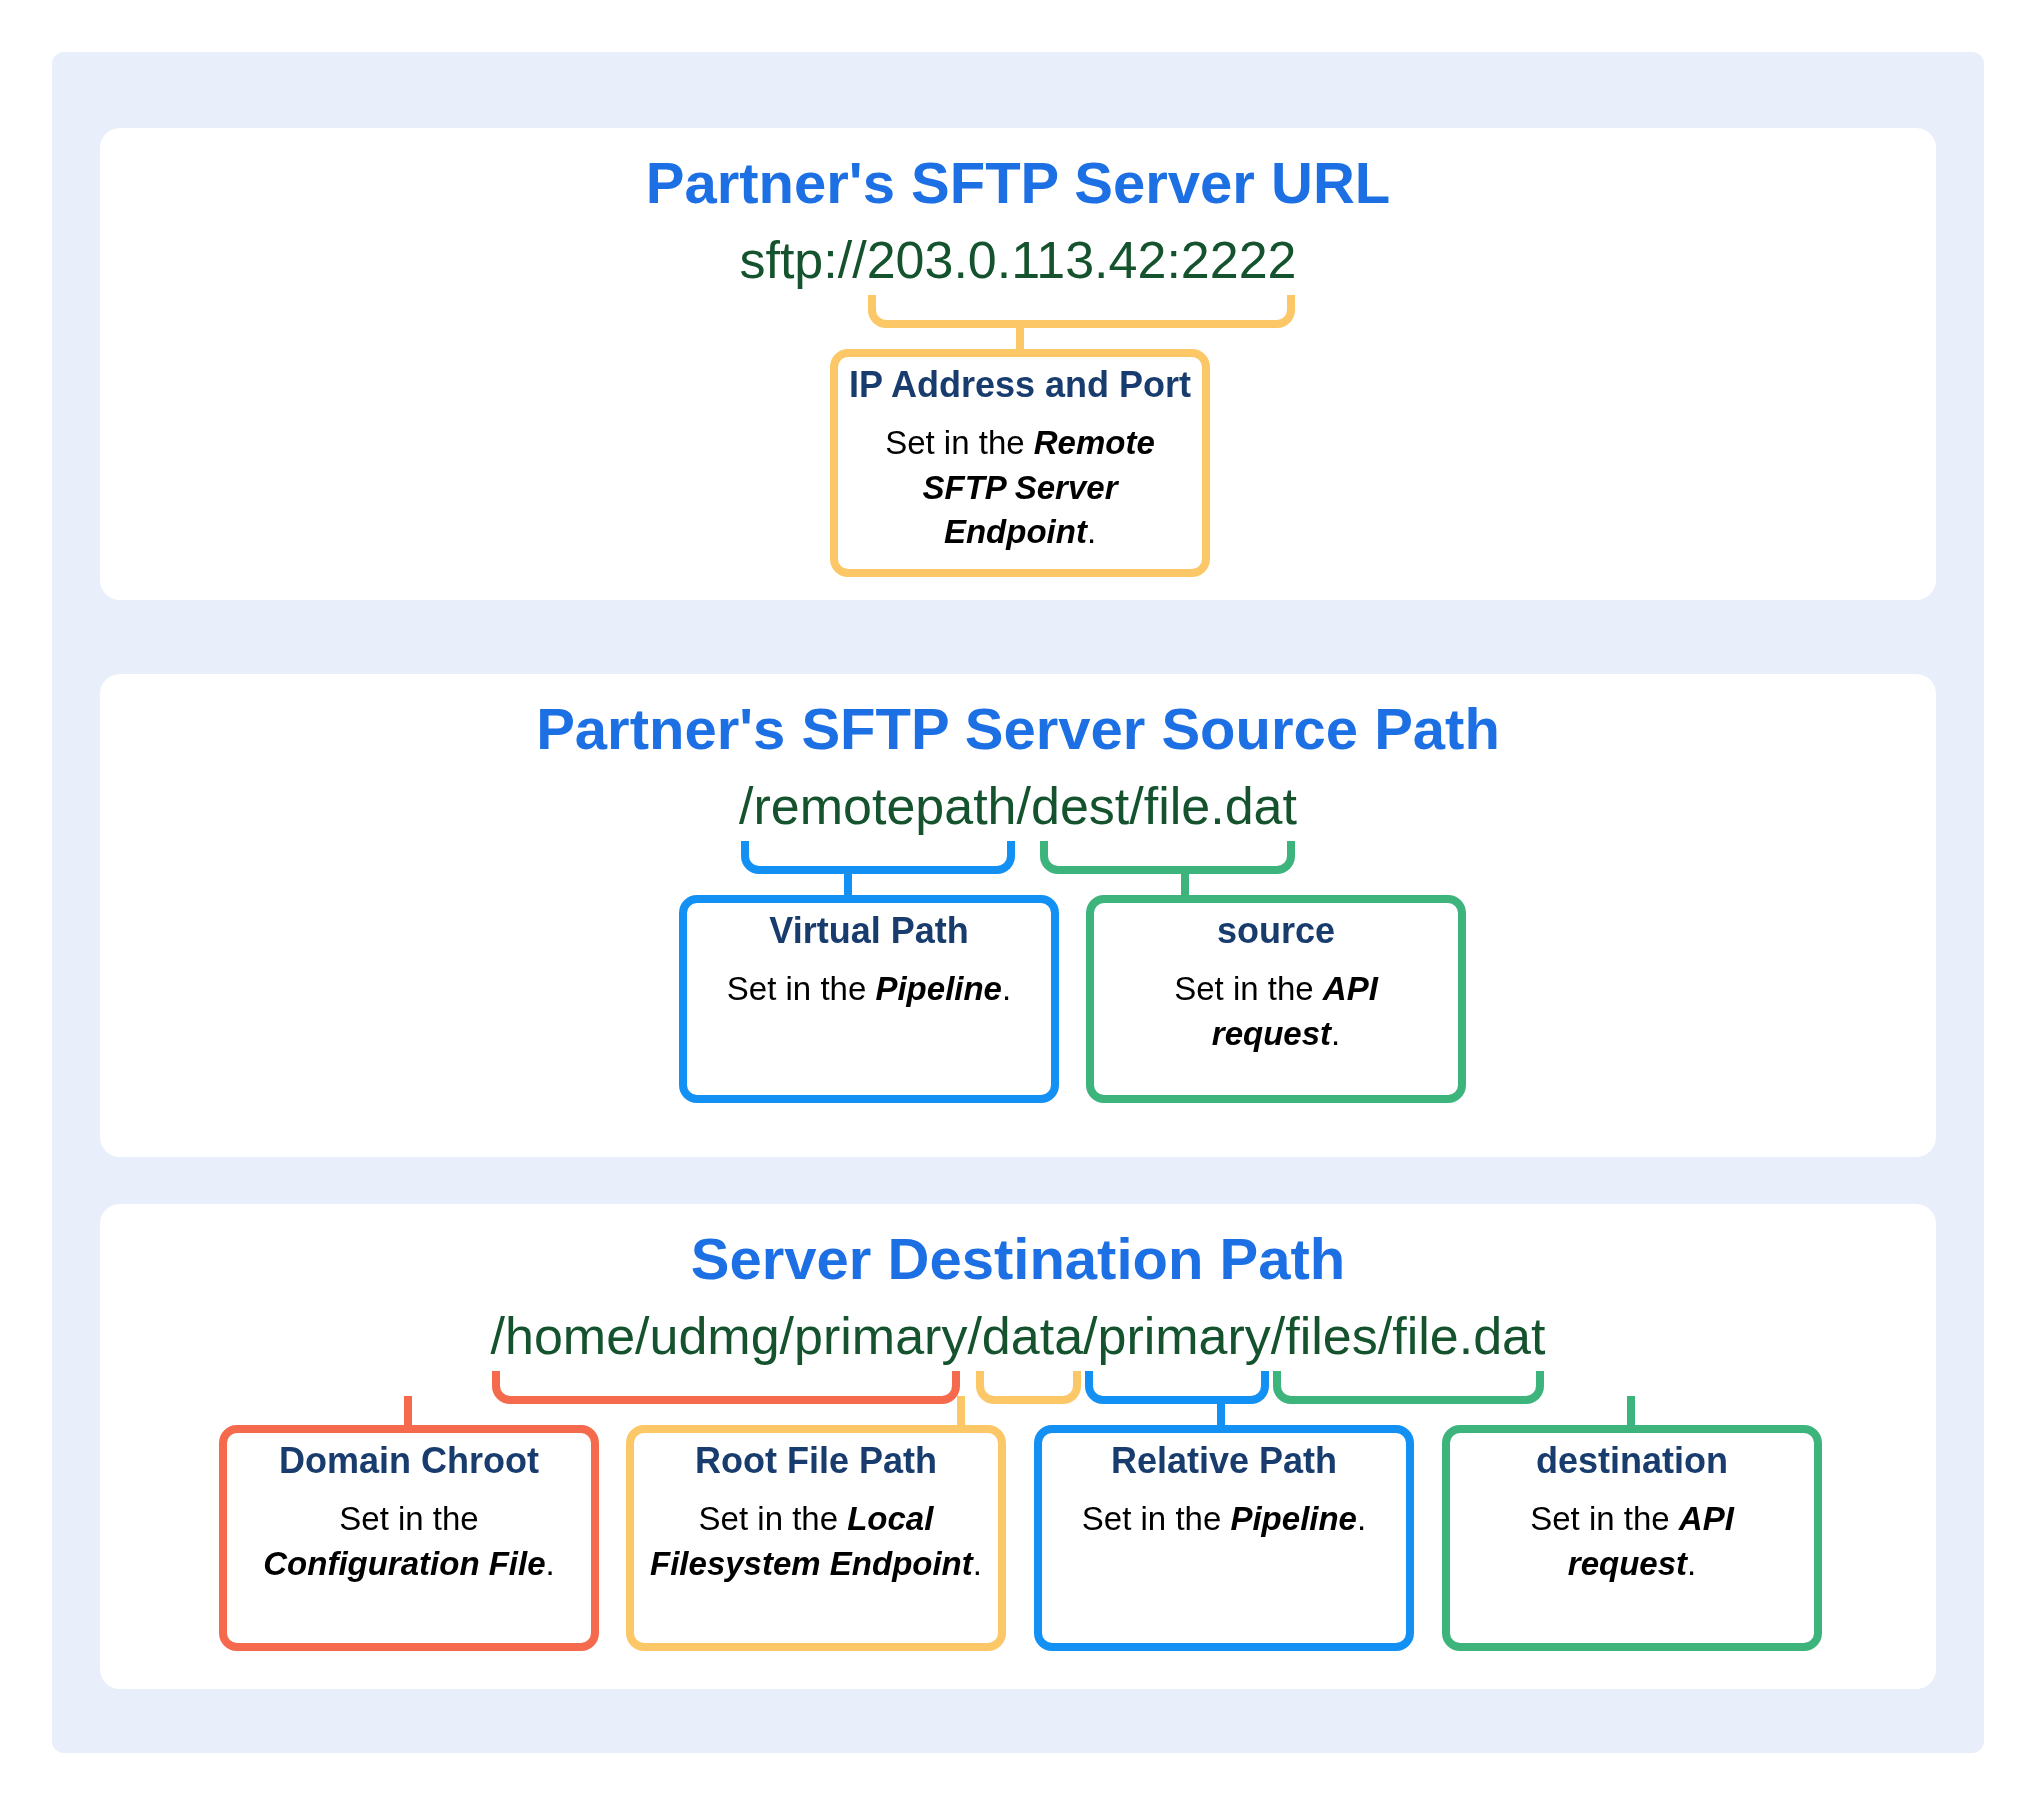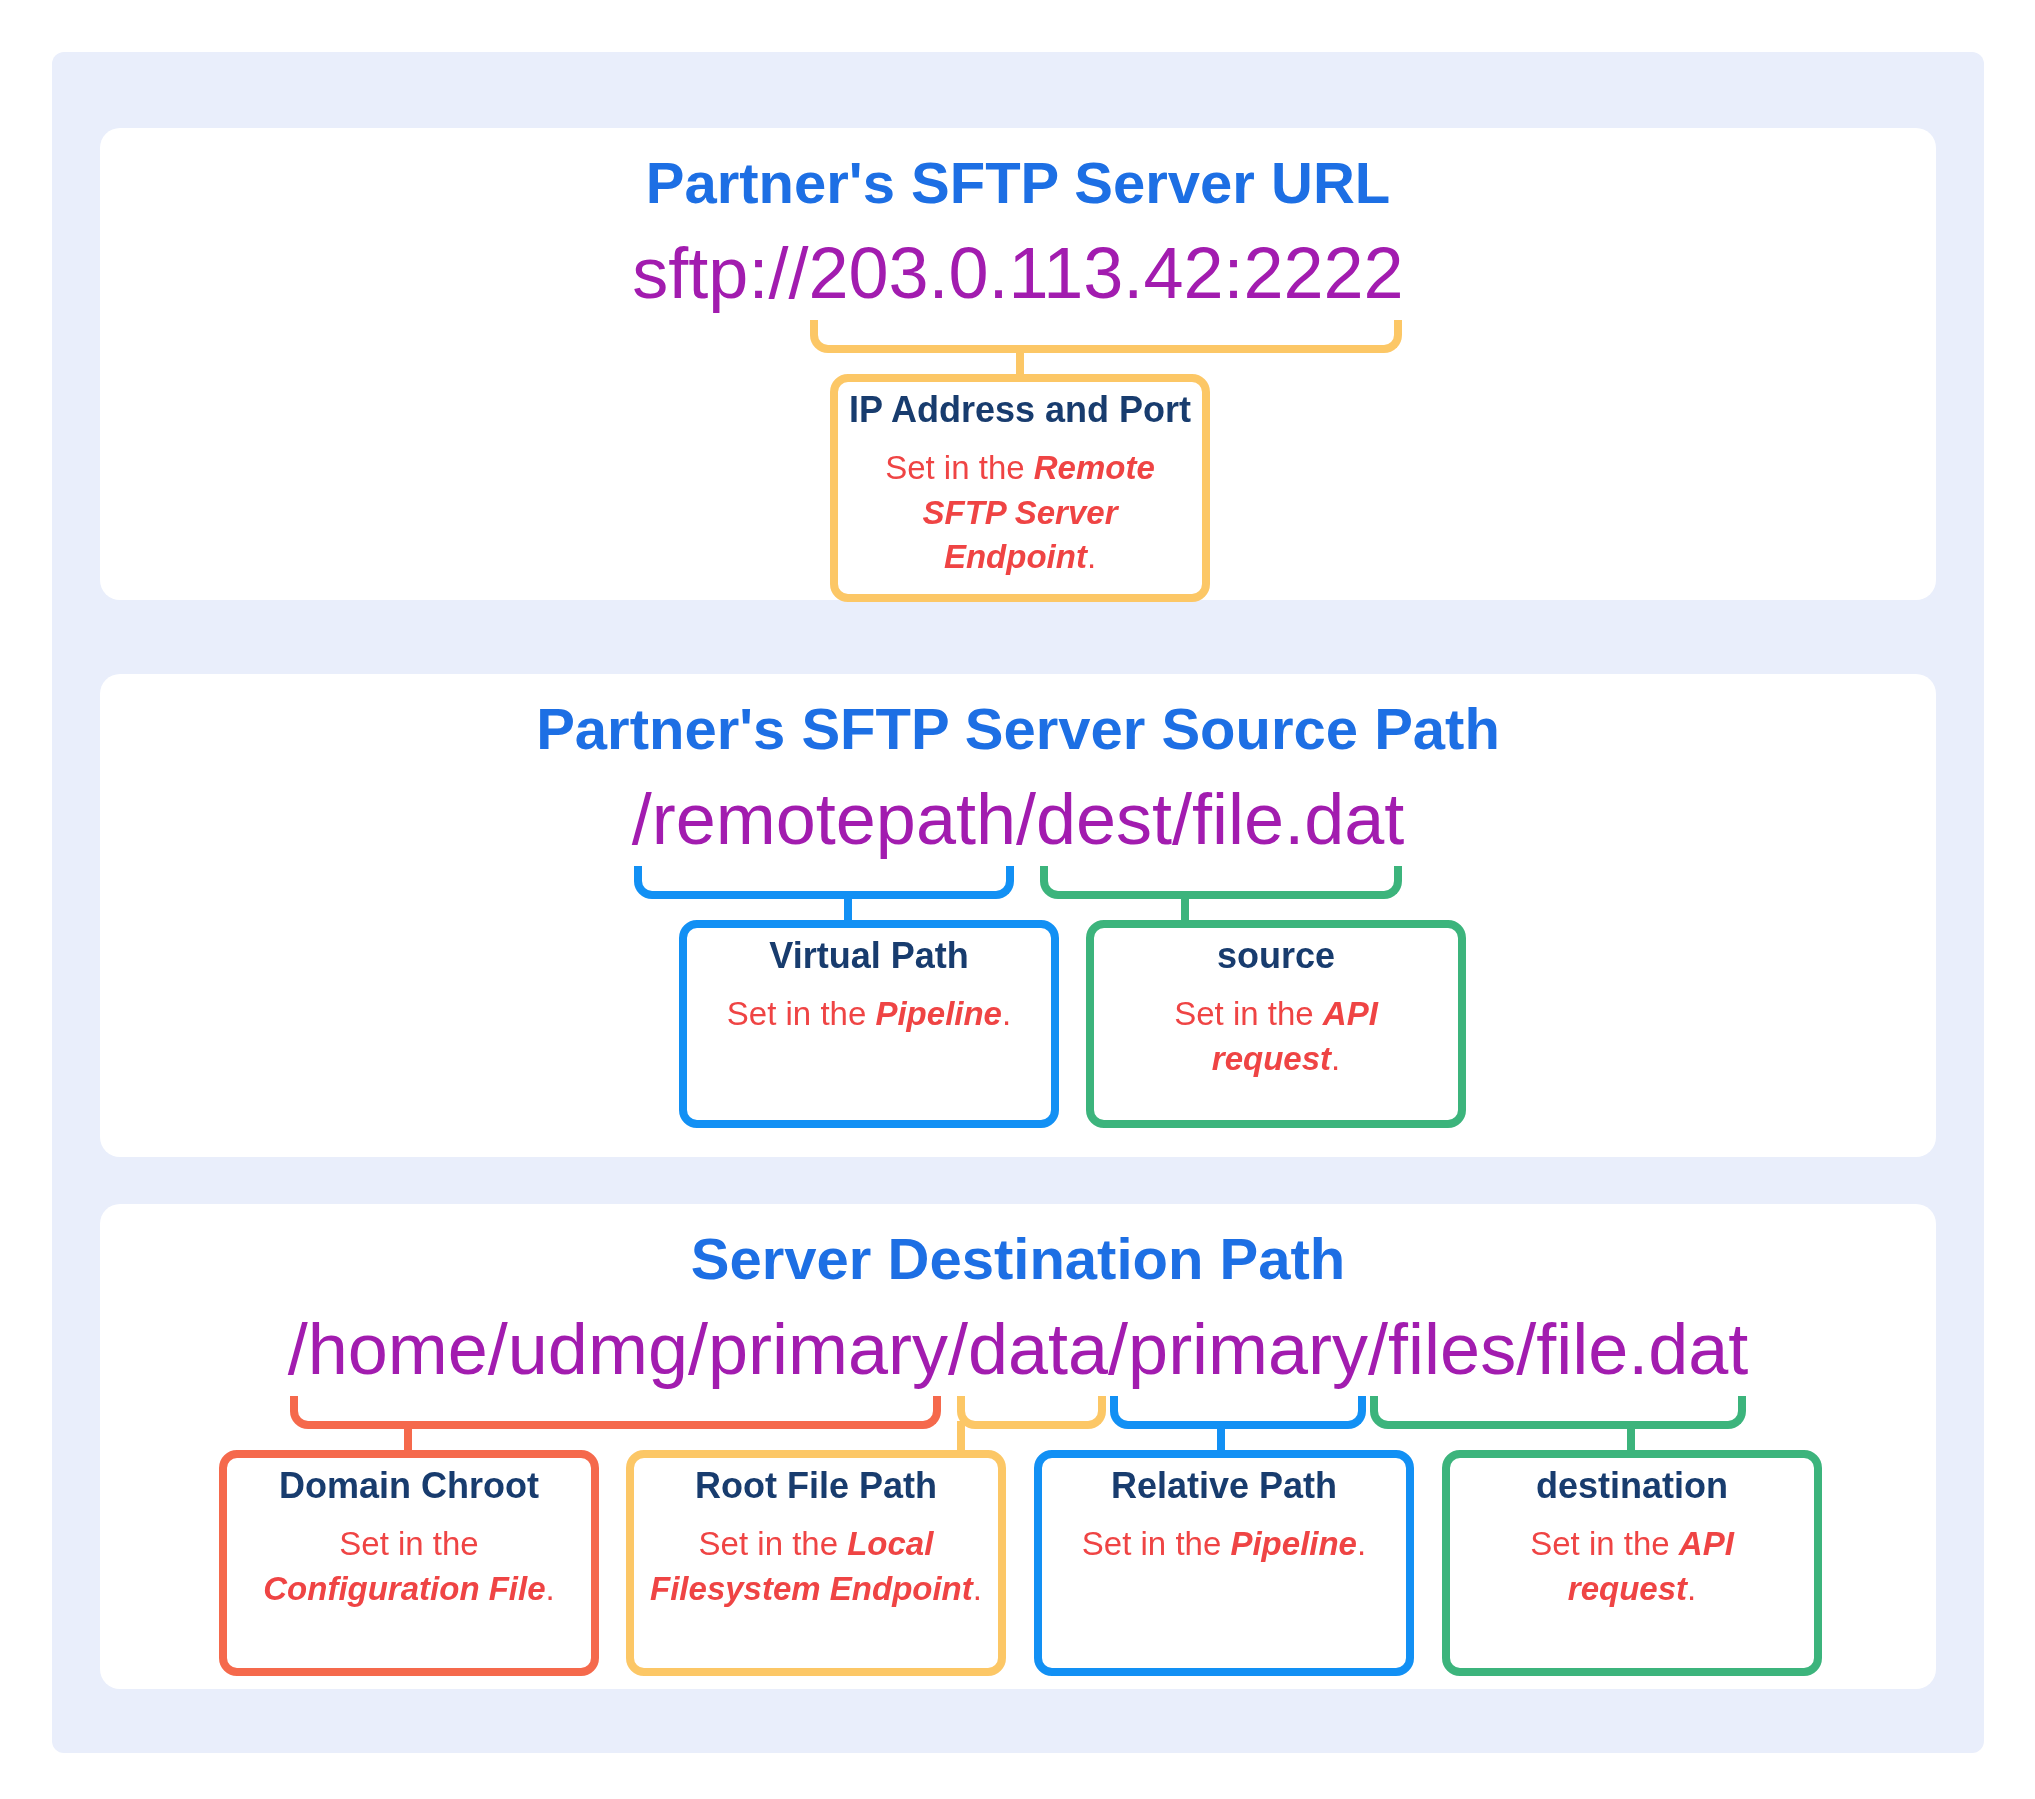--- a/index.html
+++ b/index.html
@@ -5,38 +5,38 @@
   html,body{margin:0;padding:0;background:#ffffff;}
   body{width:2035px;height:1799px;position:relative;font-family:"Liberation Sans",sans-serif;}
   .container{position:absolute;left:52px;top:52px;width:1932px;height:1701px;
              background:#e9eefb;border-radius:12px;}
   .card{position:absolute;left:48px;width:1836px;background:#ffffff;border-radius:20px;}
   .card1{top:76px;height:472px;}
   .card2{top:622px;height:483px;}
   .card3{top:1152px;height:485px;}
   .sec-title{margin:0;padding-top:25px;text-align:center;font-size:58px;font-weight:bold;
              color:#1d6fe4;line-height:1.05;}
-  .path-line{margin:14.5px 0 56px 0;text-align:center;font-size:72px;color:#a21caf;
+  .path-line{margin:14.5px 0 56px 0;text-align:center;font-size:52px;color:#14532d;
              line-height:1.25;white-space:nowrap;font-weight:400;}
   .seg{position:relative;display:inline-block;}
   .bracket{position:absolute;left:1.8px;right:1.8px;top:calc(100% + 1.8px);height:33px;
            box-sizing:border-box;border-style:solid;border-width:0 8.1px 8.1px 8.1px;
            border-top:none;border-radius:0 0 18px 18px;}
   .bk-inset-l{left:23.5px;}
   .bk-inset-s{left:9px;}
   .bk-inset-r{right:7.2px;}
   .boxes{position:relative;width:100%;}
   .bh-1{height:228px;}
   .bh-2{height:208px;}
   .bh-3{height:226px;}
   .stem{position:absolute;width:8.1px;top:-29px;height:33px;}
   .anno-box{position:absolute;top:0;width:380px;height:100%;box-sizing:border-box;
             background:#ffffff;border:8.1px solid;border-radius:18px;text-align:center;}
   .anno-heading{margin-top:8px;font-size:36px;font-weight:bold;color:#183c6e;line-height:1.1;}
-  .anno-desc{margin-top:16.3px;font-size:33px;color:#ef4444;line-height:1.35;padding:0 14px;}
+  .anno-desc{margin-top:16.3px;font-size:33px;color:#000000;line-height:1.35;padding:0 14px;}
   .strong-it{font-weight:bold;font-style:italic;}
   
   .c-yellow{border-color:#fcc766;}  .bg-yellow{background:#fcc766;}
   .c-red{border-color:#f5694c;}     .bg-red{background:#f5694c;}
   .c-blue{border-color:#1290f4;}    .bg-blue{background:#1290f4;}
   .c-green{border-color:#3cb47c;}   .bg-green{background:#3cb47c;}
 </style>
 </head>
 <body>
 

